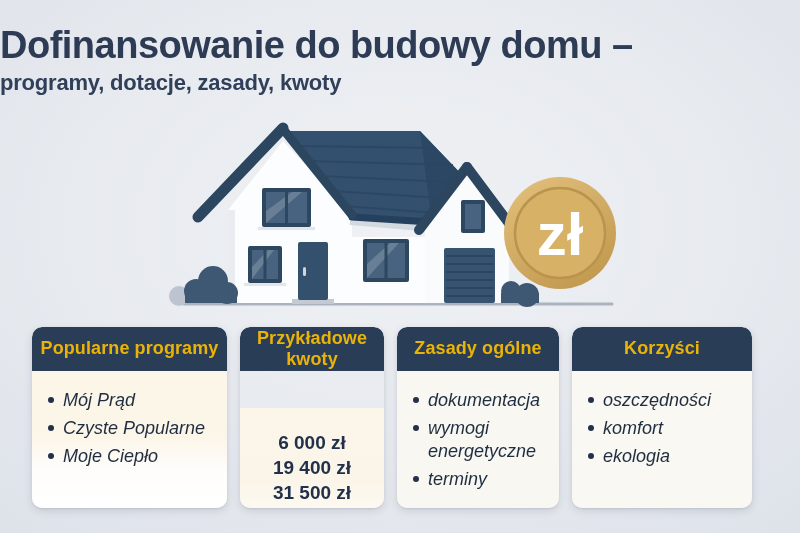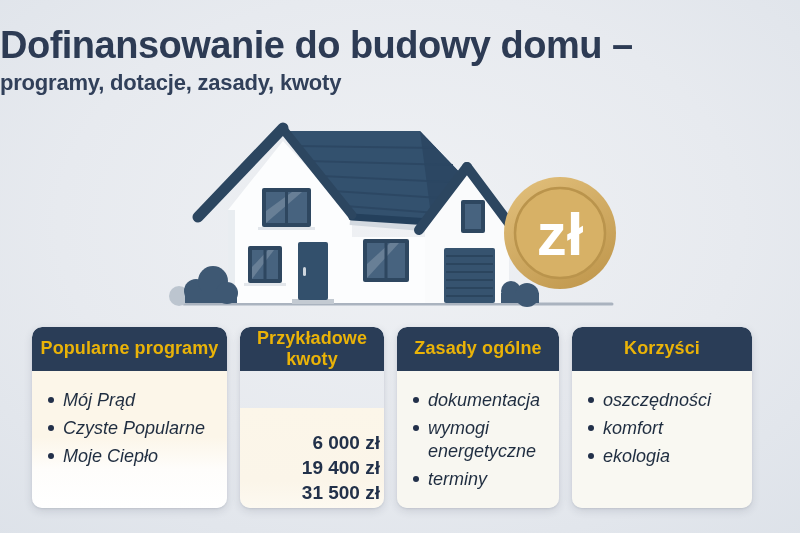--- a/index.html
+++ b/index.html
@@ -47,21 +47,21 @@
   .body-4{background:#f9f8f2;}
   ul.items{list-style:none; margin:4px 0 0 0; padding:0;font-style:italic;}
   ul.items li{
     display:flex; align-items:flex-start; margin:0 0 5px 0;
     font-size:18px; font-weight:500; color:#1f2d40; line-height:1.28;
   }
   .dot{
     flex:0 0 auto; width:6px; height:6px; border-radius:50%;
     background:#22304a; margin:8px 9px 0 2px;
   }
-  .amounts{display:flex; flex-direction:column; align-items:flex-end; margin-top:10px;}
+  .amounts{display:flex; flex-direction:column; align-items:center; margin-top:10px;}
   .amount{
     font-size:19px; font-weight:700; color:#22314a; line-height:25px;
     white-space:nowrap;
   }
 </style>
 </head>
 <body>
 
 <div class="poster">
 

